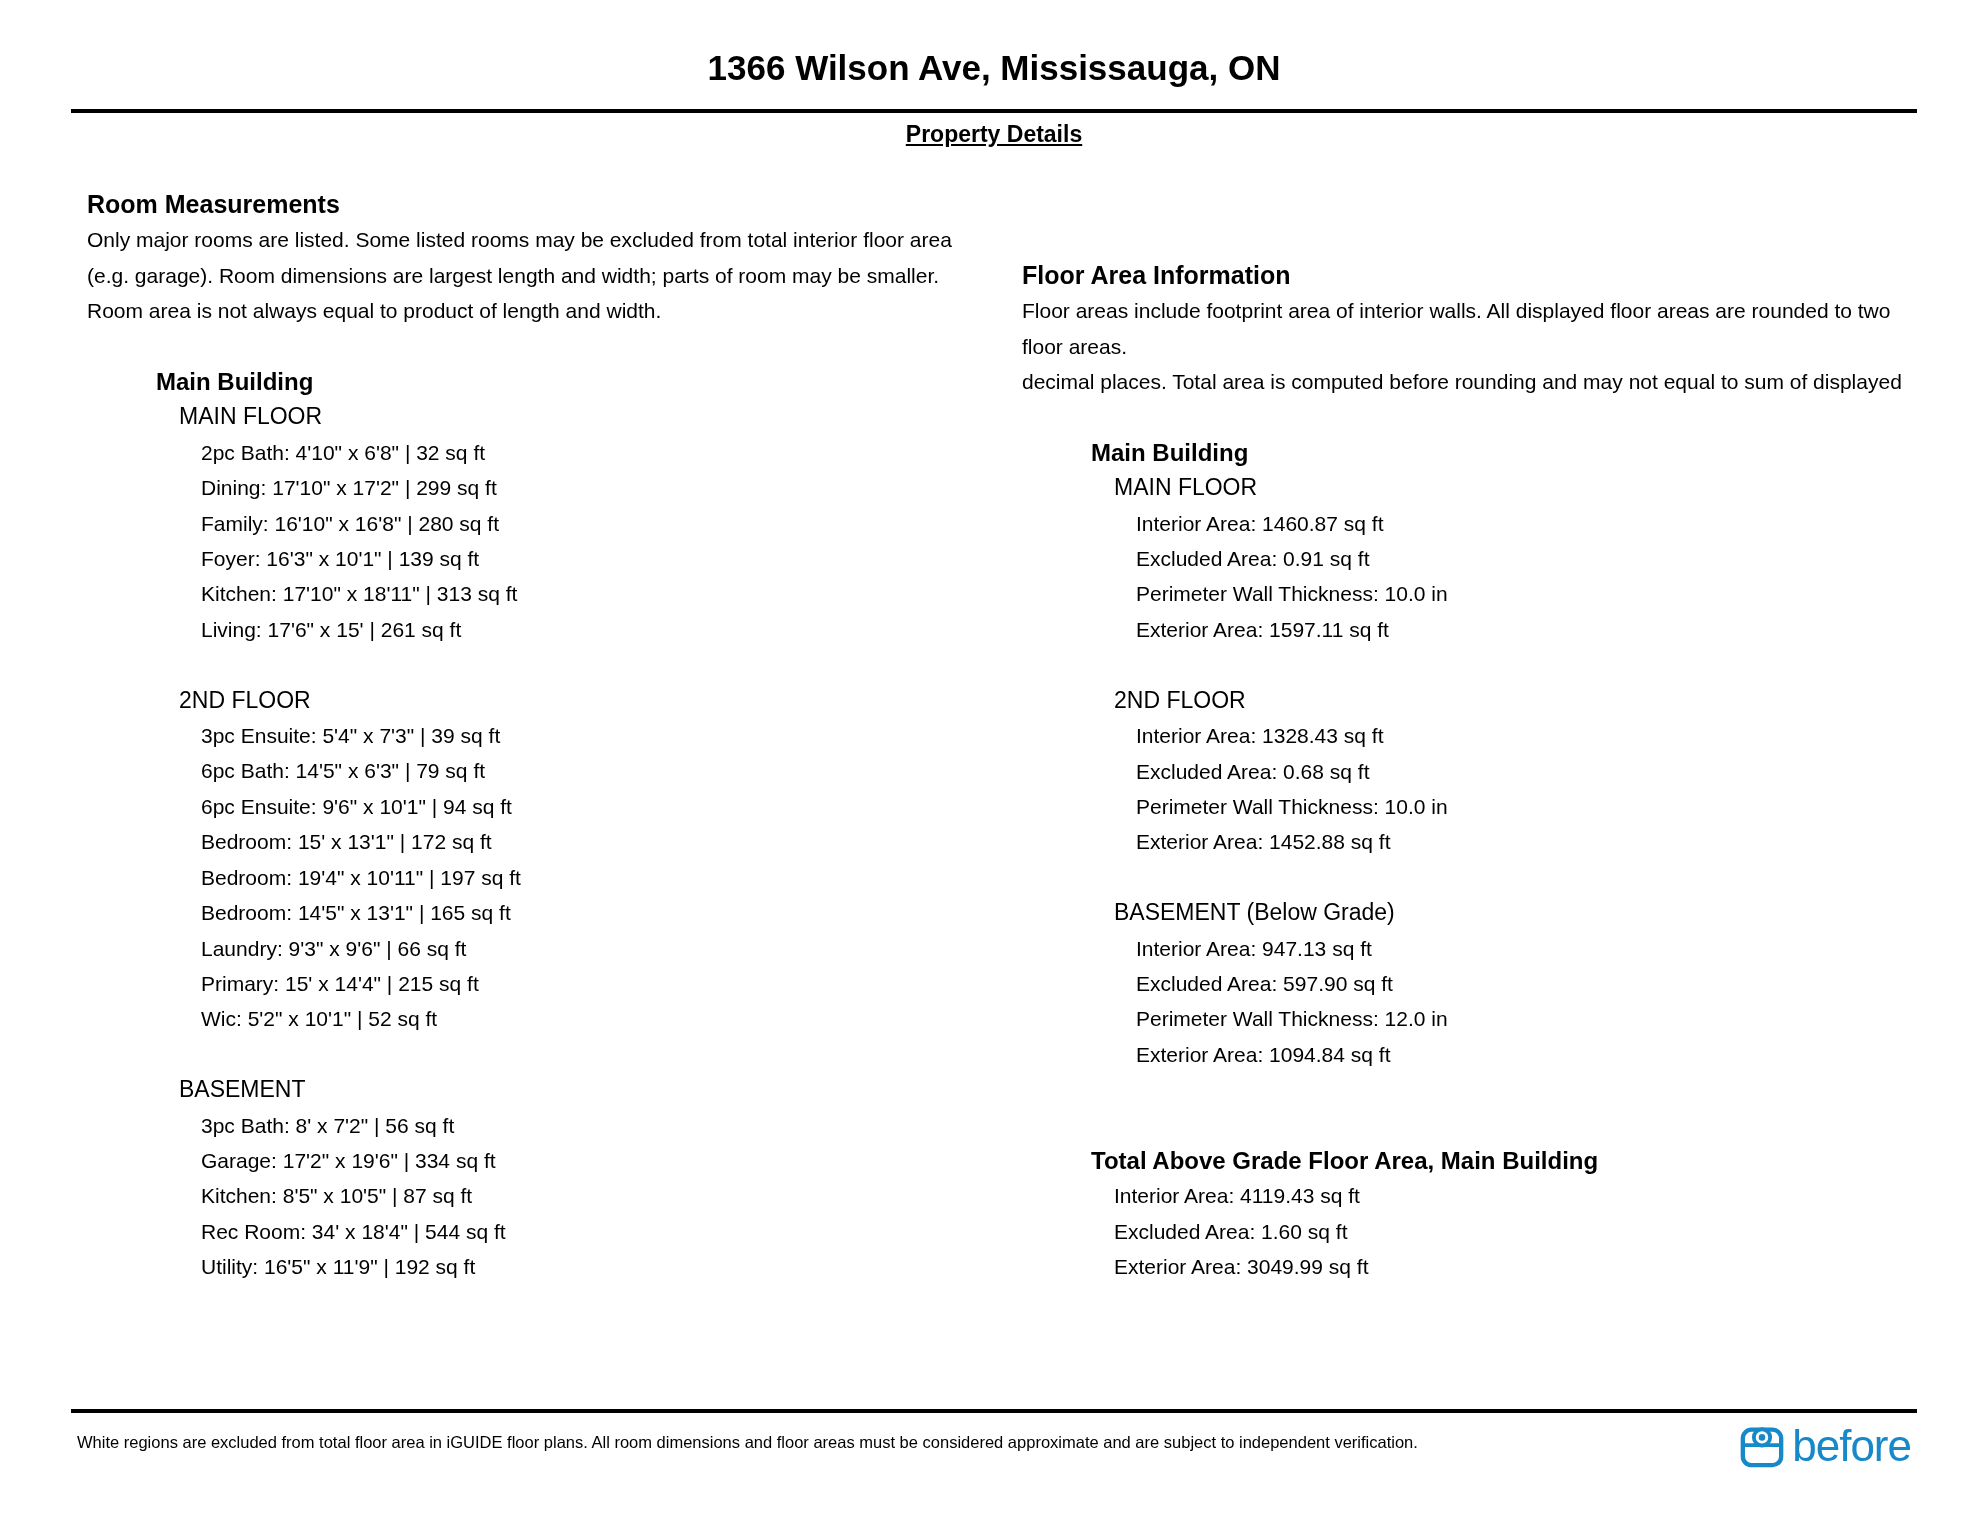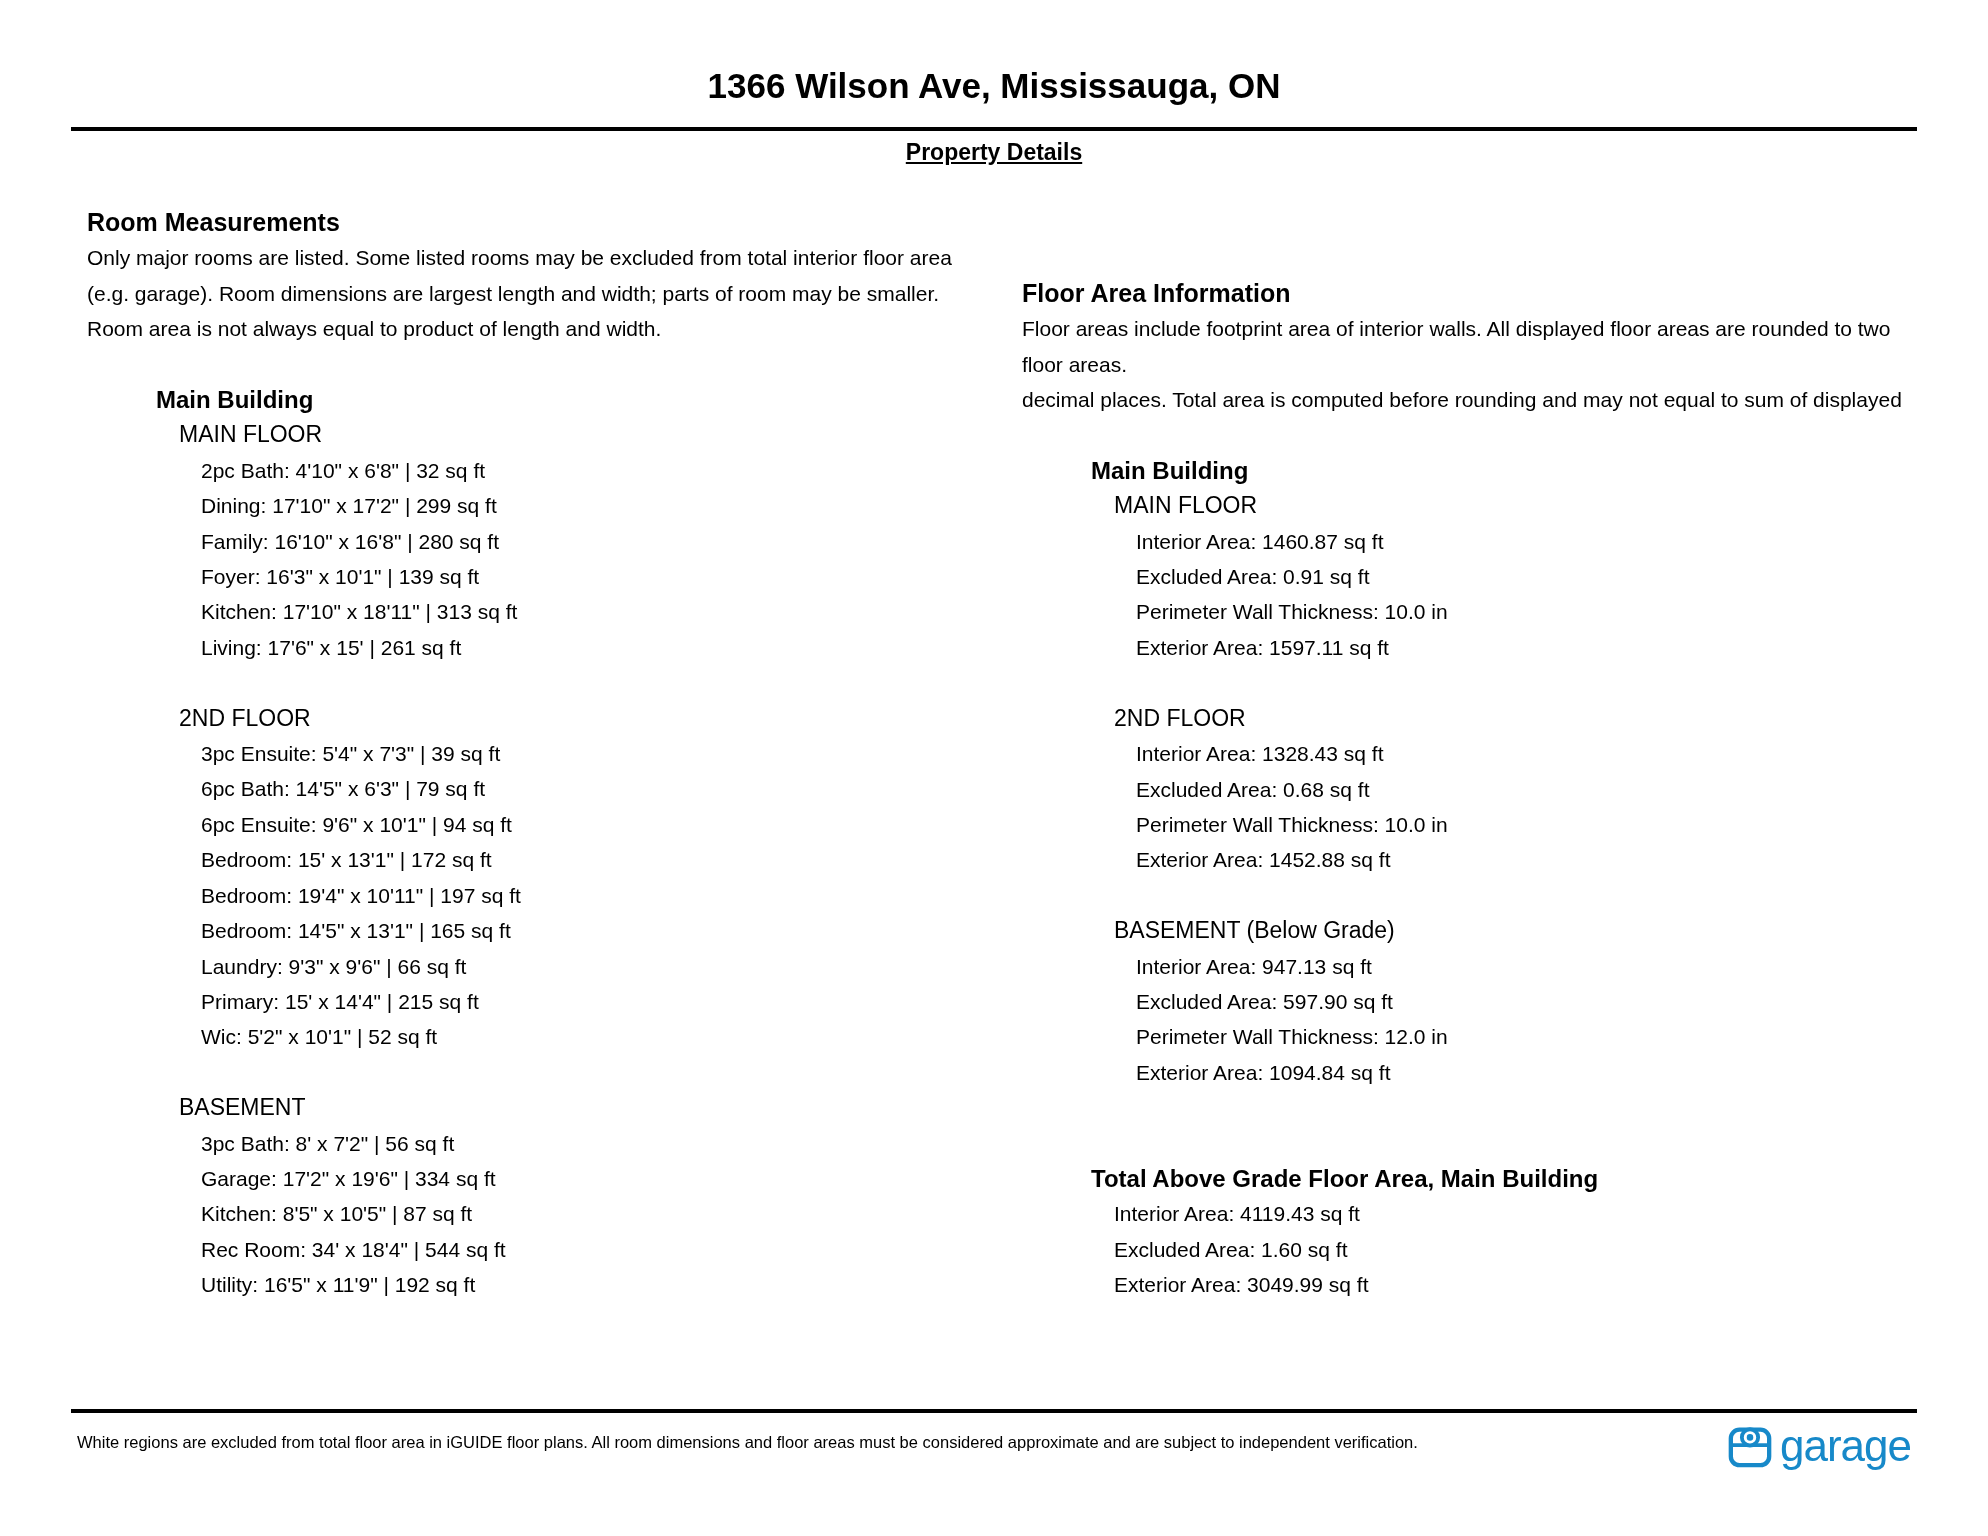--- a/index.html
+++ b/index.html
@@ -8,21 +8,21 @@
     width: 1988px;
     height: 1536px;
     position: relative;
     background: #ffffff;
     color: #000000;
     font-family: "Liberation Sans", "DejaVu Sans", sans-serif;
     overflow: hidden;
   }
 
   
-  .page-header { padding-top: 66px; text-align: center; }
+  .page-header { padding-top: 48px; text-align: center; }
   .page-title { font-size: 35px; font-weight: bold; line-height: 40px; }
   .title-rule { height: 4px; background: #000; margin: 21px 71px 0 71px; }
   .page-subtitle { font-size: 23px; font-weight: bold; line-height: 30px; margin-top: 6px; text-decoration: underline; }
 
   
   .columns {
     display: flex;
     align-items: flex-end;
     margin-top: 38px;
     padding-left: 87px;
@@ -153,15 +153,15 @@
 <div class="footer-rule"></div>
 <footer class="footer-content">
   <div class="disclaimer">White regions are excluded from total floor area in iGUIDE floor plans. All room dimensions and floor areas must be considered approximate and are subject to independent verification.</div>
   <div class="logo" id="iguide-logo" style="color: rgb(23, 137, 201);">
     <svg class="logo-icon" width="46" height="46" viewBox="0 0 48 48" aria-hidden="true">
       <rect x="4" y="7" width="40" height="37" rx="9" fill="none" stroke="currentColor" stroke-width="4.5"></rect>
       <line x1="5" y1="23" x2="43" y2="23" stroke="currentColor" stroke-width="4"></line>
       <circle cx="24" cy="15" r="8.5" fill="#ffffff" stroke="currentColor" stroke-width="4"></circle>
       <circle cx="24" cy="15" r="3.4" fill="currentColor"></circle>
     </svg>
-    <span class="logo-text">garage</span>
+    <span class="logo-text">before</span>
   </div>
 </footer>
 
 </body></html>

